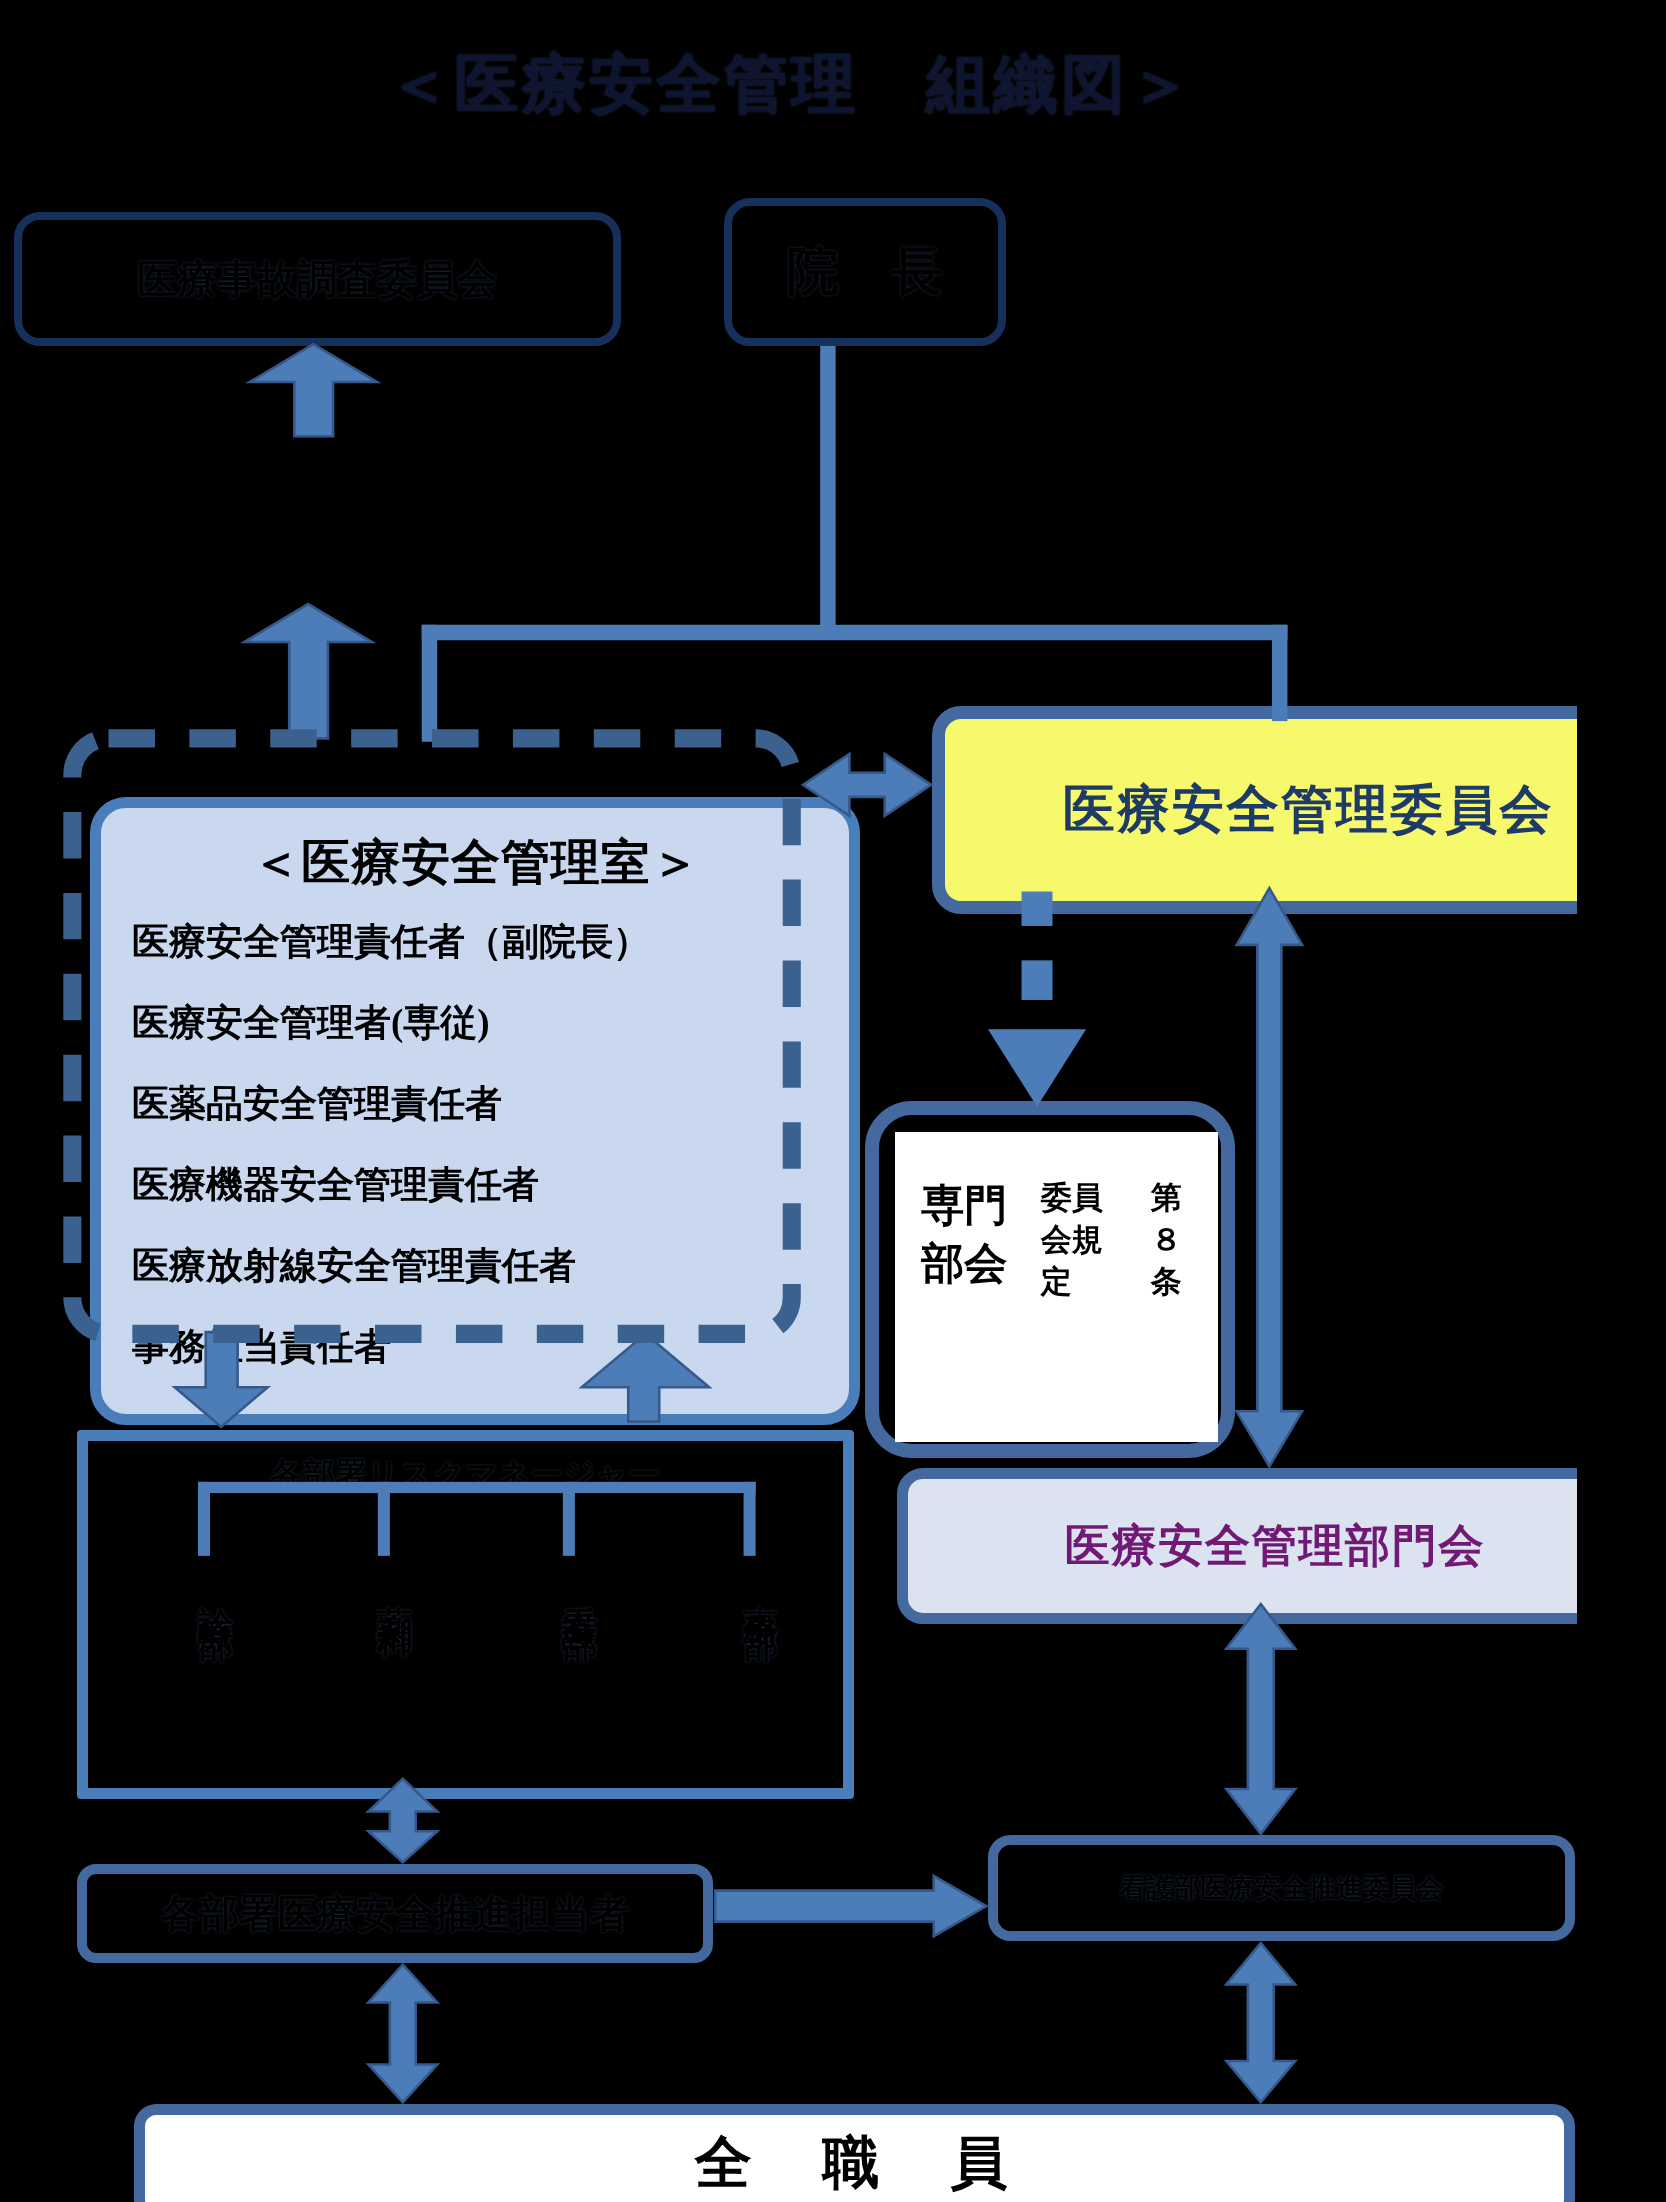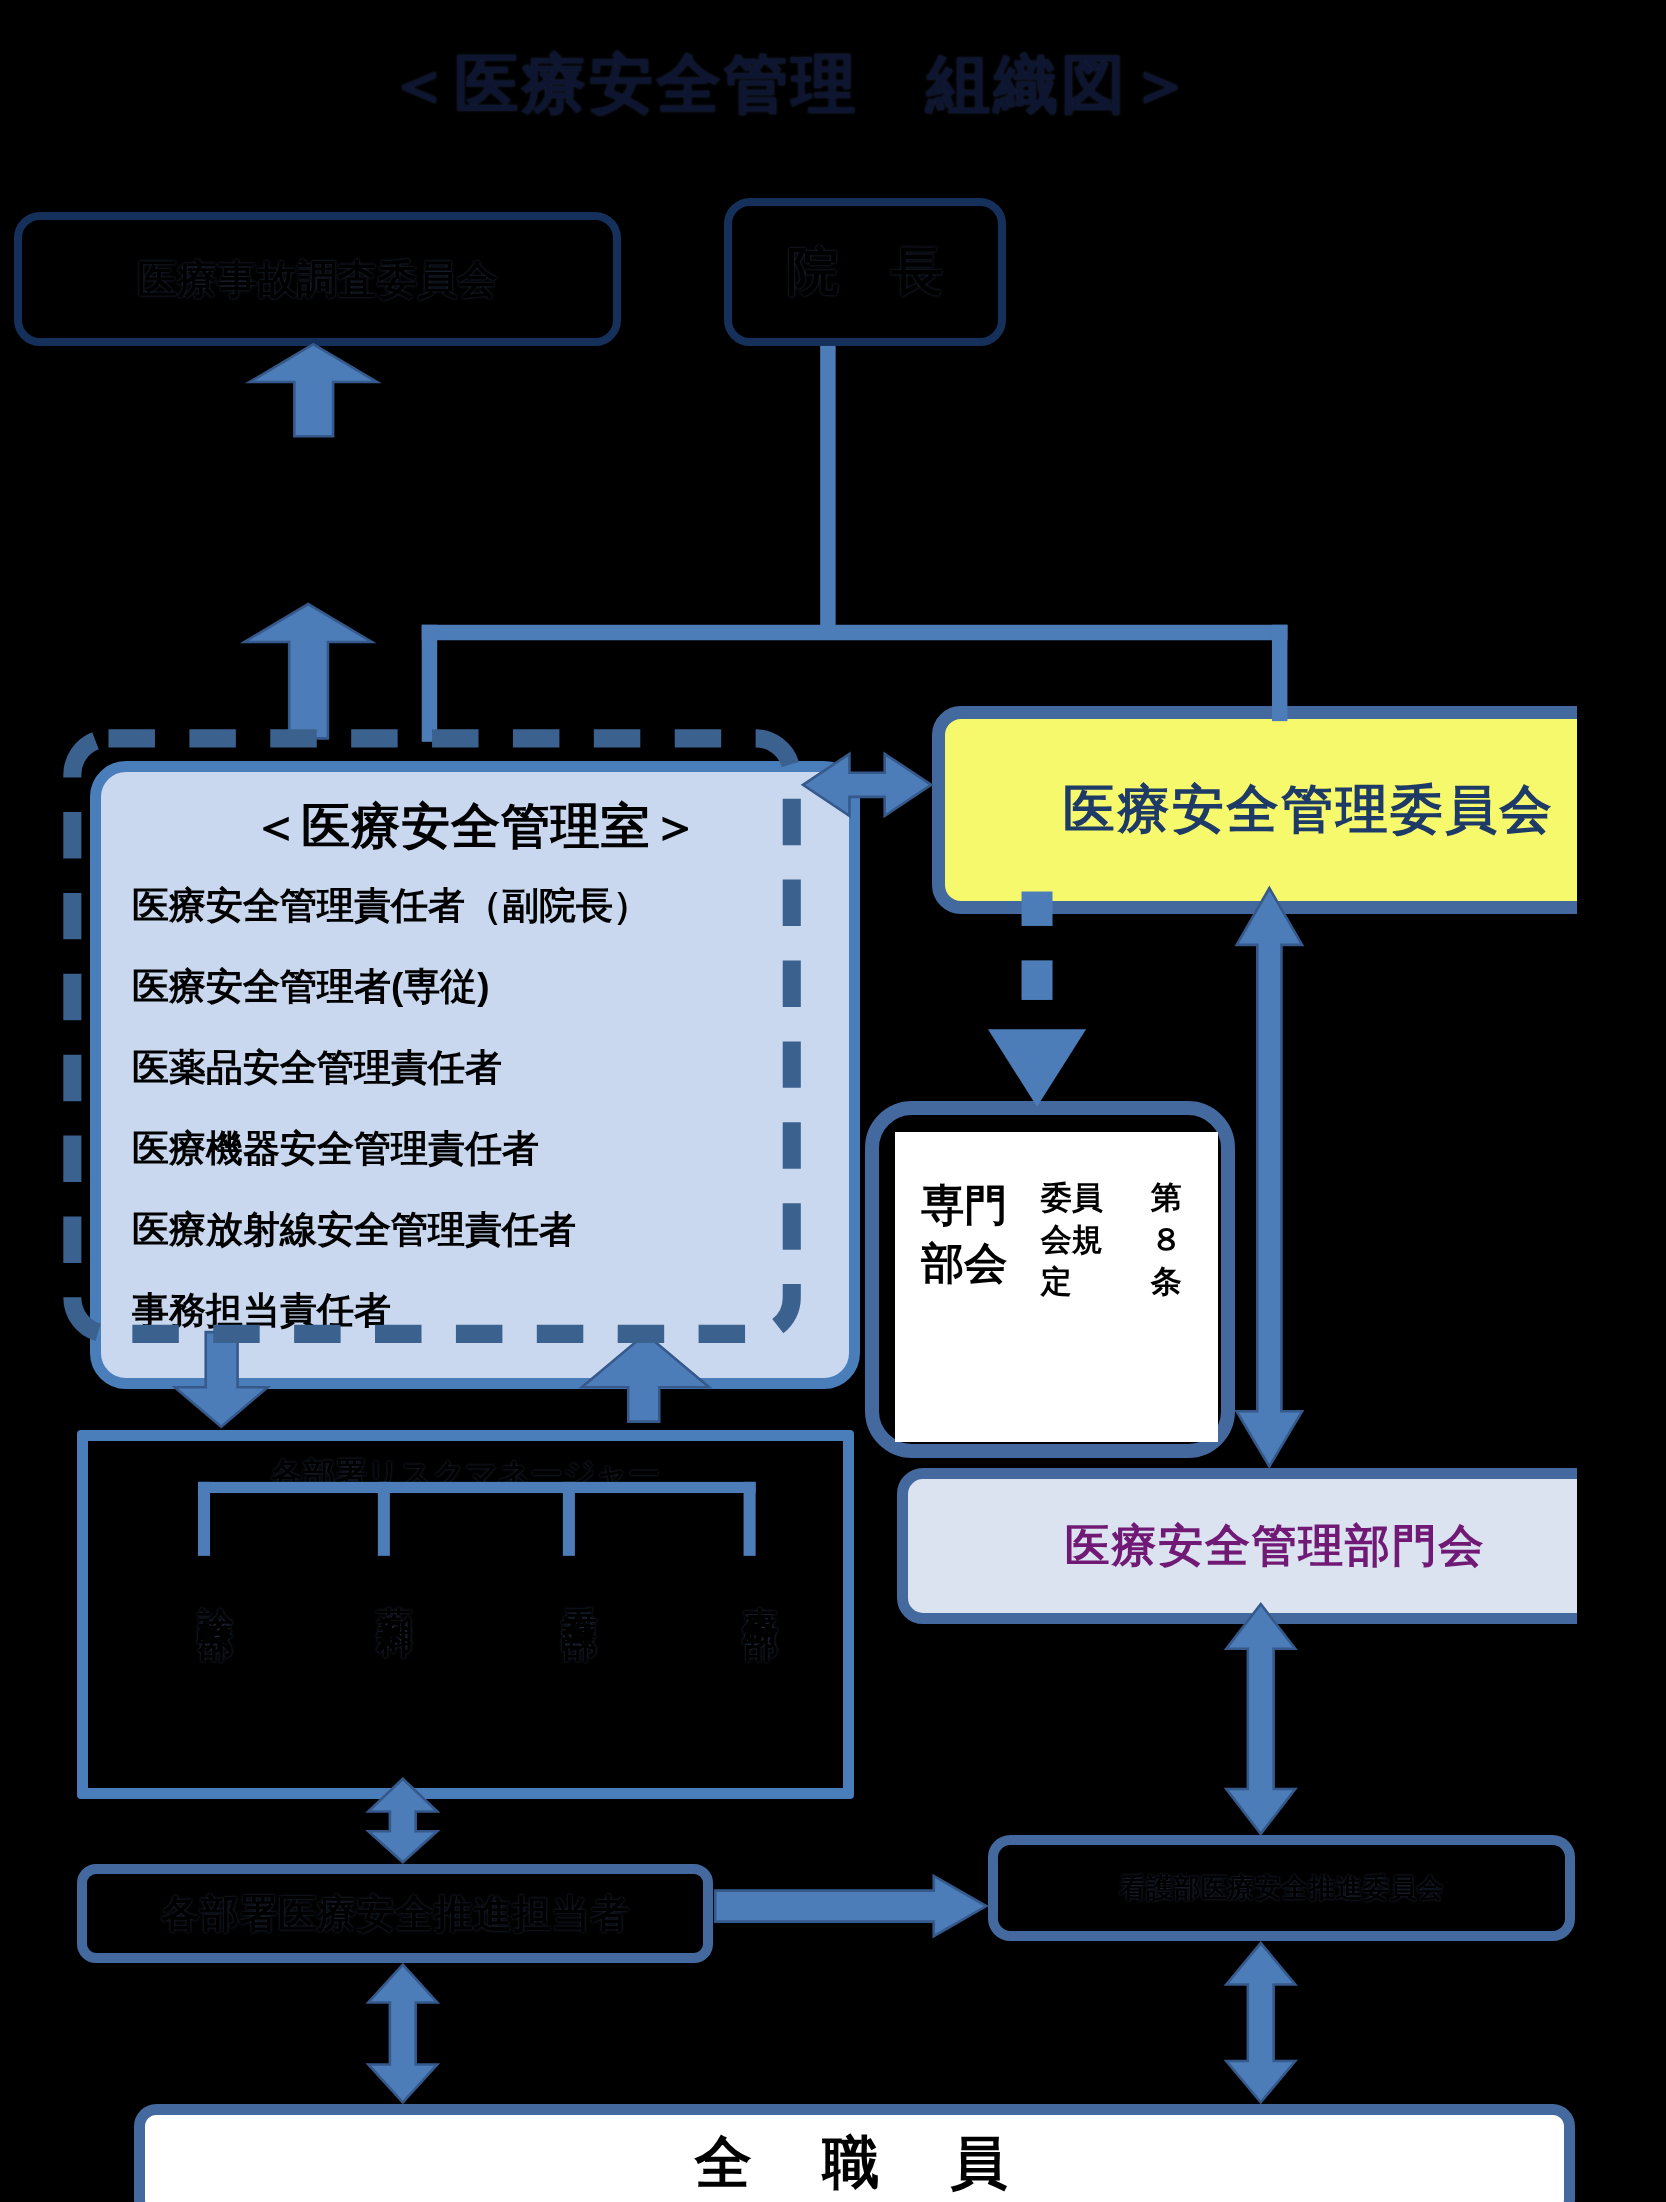--- a/index.html
+++ b/index.html
@@ -1,35 +1,35 @@
 <!DOCTYPE html>
 <html style="font-size:13.8px"><head>
 <meta charset="utf-8">
 <style>
   html,body{margin:0;padding:0;background:#000;}
   #canvas{
     position:relative;width:1577px;height:2203px;background:#000;overflow:hidden;
-    font-family:Liberation Sans, sans-serif;
+    font-family:Liberation Serif, serif;
   }
   .box{
     position:absolute;box-sizing:border-box;display:flex;align-items:center;justify-content:center;
     text-align:right;font-weight:bold;
   }
   
   .dk{color:#000;text-shadow:0 0 2.6px rgba(84,110,160,0.45);}
   .navyline{border:8.6px solid #15305a;border-radius:26px;background:transparent;}
   .steelline{border:10.3px solid #44699e;background:transparent;}
   .title{
     position:absolute;top:41px;left:0;width:1583px;text-align:center;
     font-size:64px;font-weight:bold;letter-spacing:3.4px;
     color:#0d1530;text-shadow:0 0 2.6px rgba(60,80,130,0.55);
   }
   
   .office{
-    position:absolute;left:90px;top:761px;width:688px;height:558px;
+    position:absolute;left:90px;top:797px;width:688px;height:558px;
     background:#c9d8ee;border:11.2px solid #4a7ebb;border-radius:36px;
     display:flex;flex-direction:column;padding:22.4px 29px 26px 31px;color:#000;
   }
   .office-head{font-size:49px;font-weight:bold;text-align:center;letter-spacing:0.9px;}
   .office-list{flex:1;display:flex;flex-direction:column;justify-content:space-around;margin-top:5.2px;}
   .office-list .itm{font-size:37px;font-weight:bold;text-align:left;line-height:1.05;}
   .yellowbox{
     position:absolute;left:932px;top:706px;width:727px;height:182px;
     background:#f7f96d;border:13.8px solid #44699e;border-radius:29px;
     display:flex;align-items:center;justify-content:center;

